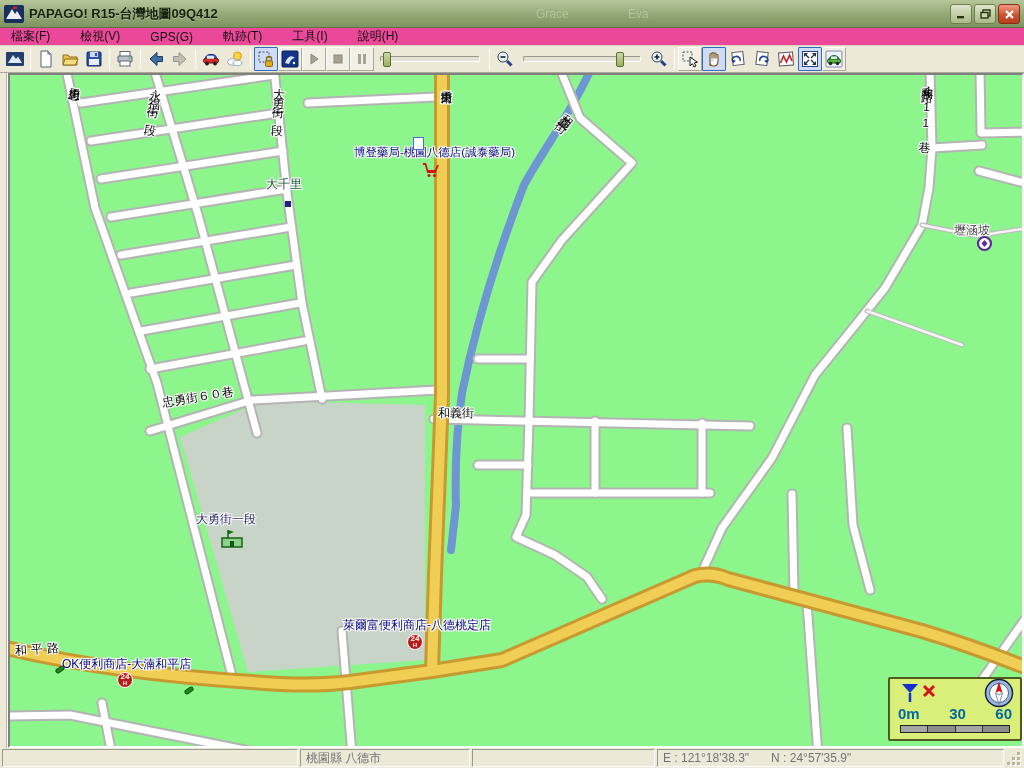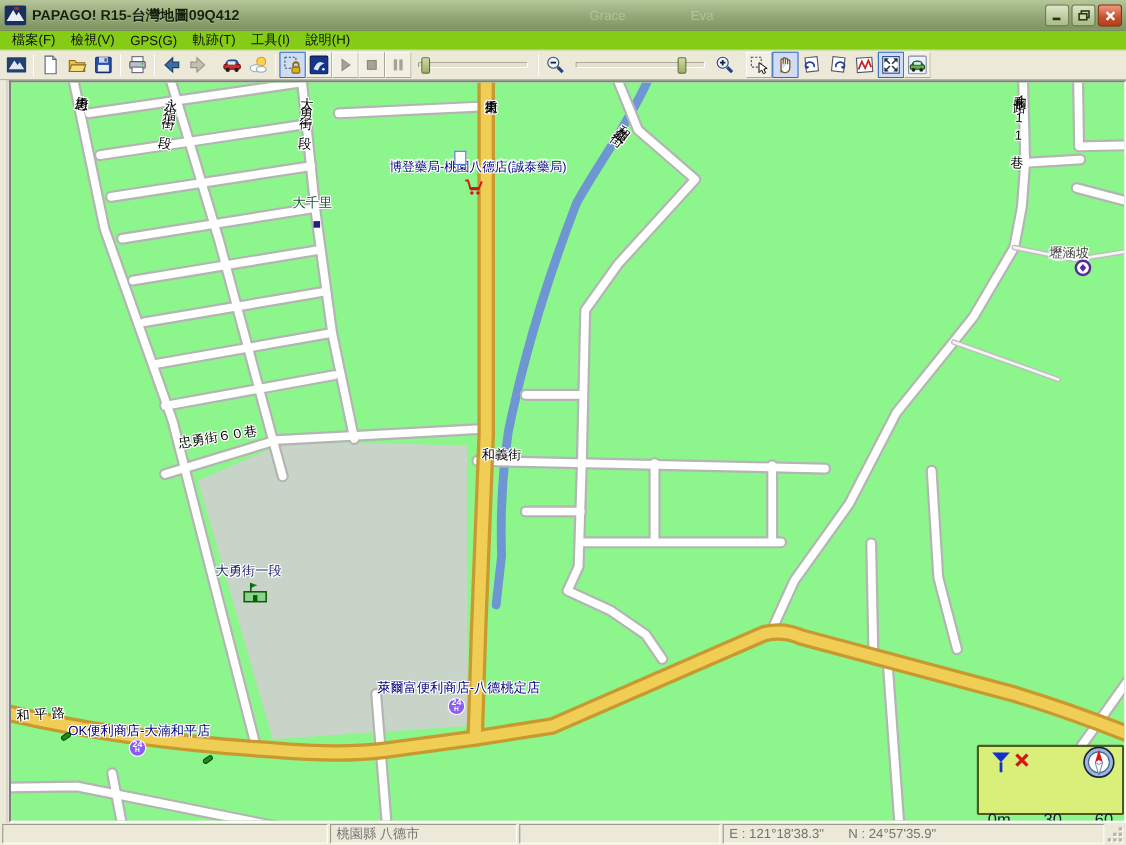--- a/index.html
+++ b/index.html
@@ -20,22 +20,22 @@
   #ghost1 { left:536px; } #ghost2 { left:628px; }
   .winbtns { position:absolute; right:4px; top:4px; display:flex; gap:2px; }
   .wbtn { width:22px; height:20px; border-radius:3px; display:flex;
     align-items:center; justify-content:center;
     border:1px solid #6e7f52;
     background:linear-gradient(#dde5c8,#a9ba87); }
   .wbtn.close { background:linear-gradient(#ef9b80,#c7502f 60%,#b2401f);
     border-color:#8a2d12; }
 
   
-  #menubar { height:18px; display:flex; align-items:center; gap:0;
-    padding-left:4px; background:#84cc16; font-size:12px;
+  #menubar { height:18px; display:flex; align-items:center; gap:16px;
+    padding-left:4px; background:#ec4899; font-size:12px;
     border-bottom:1px solid #d8d4c0; }
   .menu-item { padding:1px 7px; color:#111; }
 
   
   #toolbar { height:27px; display:flex; align-items:center; padding-left:3px;
     background:#ece9d8; border-bottom:1px solid #aca899; }
   .tsep { width:1px; height:20px; background:#b8b4a2; border-right:1px solid #fff;
     margin:0 3px; }
   .tbtn { width:24px; height:24px; display:flex; align-items:center;
     justify-content:center; border:1px solid transparent; border-radius:1px; }
@@ -57,37 +57,37 @@
   #map { position:absolute; inset:0; overflow:hidden; background:#8cf58c; }
   #map svg.roads { position:absolute; left:0; top:0; }
 
   .maplabel { position:absolute; font-size:12px; color:#000; white-space:pre;
     text-shadow:-1px 0 #fff,1px 0 #fff,0 -1px #fff,0 1px #fff,
       -1px -1px #fff,1px 1px #fff,-1px 1px #fff,1px -1px #fff;
     pointer-events:none; line-height:1.05; }
   .vert { writing-mode:vertical-rl; text-orientation:upright; }
   .poi { color:#00007e; }
   .marker { position:absolute; pointer-events:none; }
-  .badge24 { width:16px; height:16px; border-radius:50%; background:#8b5cf6;
+  .badge24 { width:16px; height:16px; border-radius:50%; background:#b91c1c;
     border:1px solid #fff; color:#fff; display:flex; flex-direction:column;
     align-items:center; justify-content:center; line-height:.8; }
   .badge24 .b1 { font-size:8px; font-weight:bold; }
   .badge24 .b2 { font-size:6px; font-weight:bold; }
   .pill { width:10px; height:5px; background:#1f8a1f; border:1px solid #0a4d0a;
     border-radius:3px; }
   .sq-marker { width:6px; height:6px; background:#202080; }
 
   
   #scalepanel { position:absolute; left:878px; top:602px; width:134px;
     height:64px; background:#d9ef7a; border:2px solid #4d5c1e;
     border-radius:2px; }
   #scalepanel .row1 { display:flex; align-items:center; height:26px;
     padding:2px 6px 0 10px; justify-content:space-between; }
-  #scalepanel .nums { display:flex; font-size:15px; font-weight:normal;
-    color:#0f172a; padding:0 8px; justify-content:space-between;margin-top:32px; }
+  #scalepanel .nums { display:flex; font-size:15px; font-weight:bold;
+    color:#0369a1; padding:0 8px; justify-content:space-between; }
   #scalebar { margin:3px 10px 0 10px; height:8px; border:1px solid #222;
     display:flex; }
   #scalebar div { flex:1; }
   #scalebar div:nth-child(1){background:#a6a6a6;border-right:1px solid #333;}
   #scalebar div:nth-child(2){background:#8d8d8d;border-right:1px solid #333;}
   #scalebar div:nth-child(3){background:#a6a6a6;border-right:1px solid #333;}
   #scalebar div:nth-child(4){background:#8d8d8d;}
 
   
   #statusbar { height:20px; display:flex; align-items:stretch;

